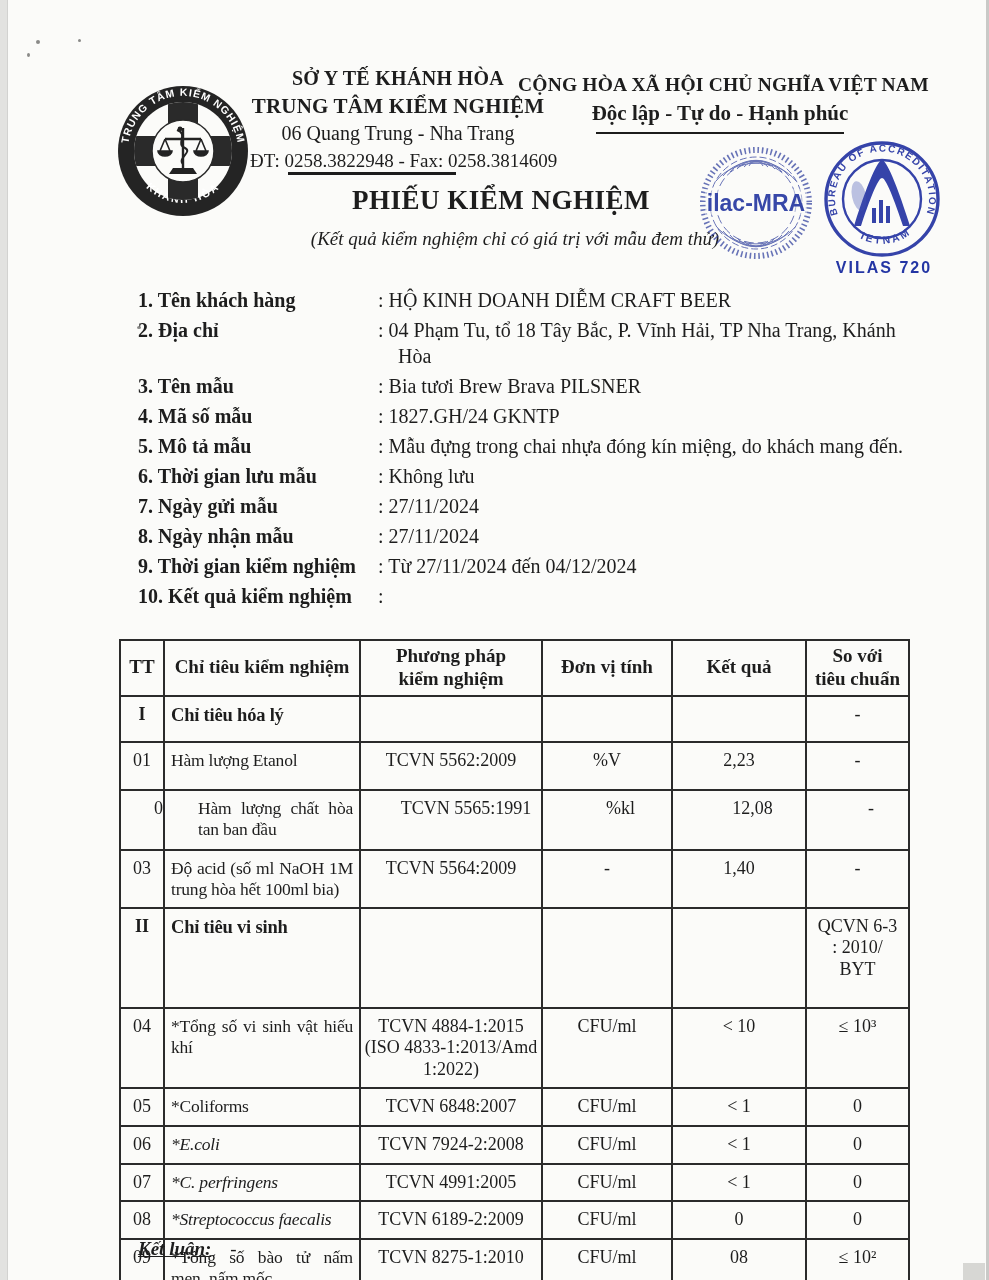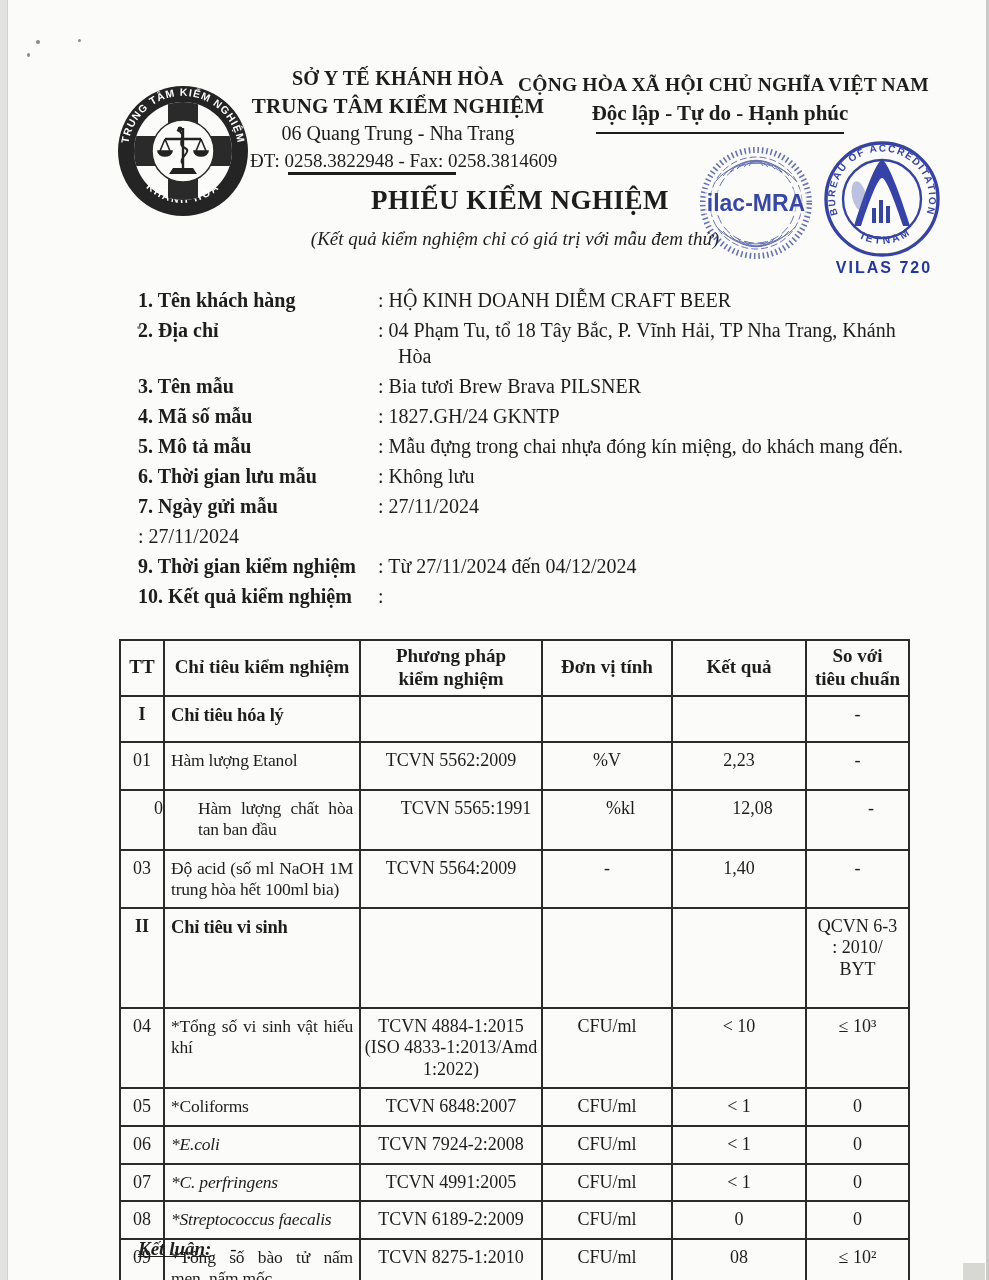--- a/index.html
+++ b/index.html
@@ -16,21 +16,21 @@
   .org-line2{font-size:21px;font-weight:bold;margin-top:2px;letter-spacing:.2px;}
   .org-line3{font-size:20px;margin-top:2px;}
   .org-line4{font-size:19px;margin-top:3px;white-space:nowrap;}
   .org-rule{position:absolute;left:288px;top:172px;width:168px;height:3px;background:#1c1c1c;}
 
   .motto-block{position:absolute;left:518px;top:72px;width:404px;text-align:center;line-height:1.3;}
   .motto-line1{font-size:19.5px;font-weight:bold;white-space:nowrap;letter-spacing:.2px;}
   .motto-line2{font-size:21px;font-weight:bold;margin-top:3px;}
   .motto-rule{width:248px;height:2px;background:#1c1c1c;margin:4px auto 0;}
 
-  .doc-title{position:absolute;left:295px;top:185px;width:450px;text-align:center;
+  .doc-title{position:absolute;left:276px;top:185px;width:450px;text-align:center;
              font-size:27px;font-weight:bold;letter-spacing:.5px;}
   .doc-subtitle{position:absolute;left:280px;top:228px;width:470px;text-align:center;
                 font-size:19px;font-style:italic;}
 
   
   .logo-seal{position:absolute;left:116px;top:84px;}
   .stamp-ilac{position:absolute;left:699px;top:146px;opacity:.92;}
   .stamp-accr{position:absolute;left:821px;top:138px;opacity:.95;}
   .vilas{position:absolute;left:820px;top:259px;width:128px;text-align:center;
          font-family:"Liberation Sans",sans-serif;font-size:16px;font-weight:bold;
@@ -203,20 +203,21 @@
       </div>
       <div class="info-item">
         <div class="info-label">6. Thời gian lưu mẫu</div>
         <div class="info-value">: Không lưu</div>
       </div>
       <div class="info-item">
         <div class="info-label">7. Ngày gửi mẫu</div>
         <div class="info-value">: 27/11/2024</div>
       </div>
       <div class="info-item">
+        <div class="info-label">8. Ngày nhận mẫu</div>
         <div class="info-value">: 27/11/2024</div>
       </div>
       <div class="info-item">
         <div class="info-label">9. Thời gian kiểm nghiệm</div>
         <div class="info-value">: Từ 27/11/2024 đến 04/12/2024</div>
       </div>
       <div class="info-item">
         <div class="info-label">10. Kết quả kiểm nghiệm</div>
         <div class="info-value">:</div>
       </div>

